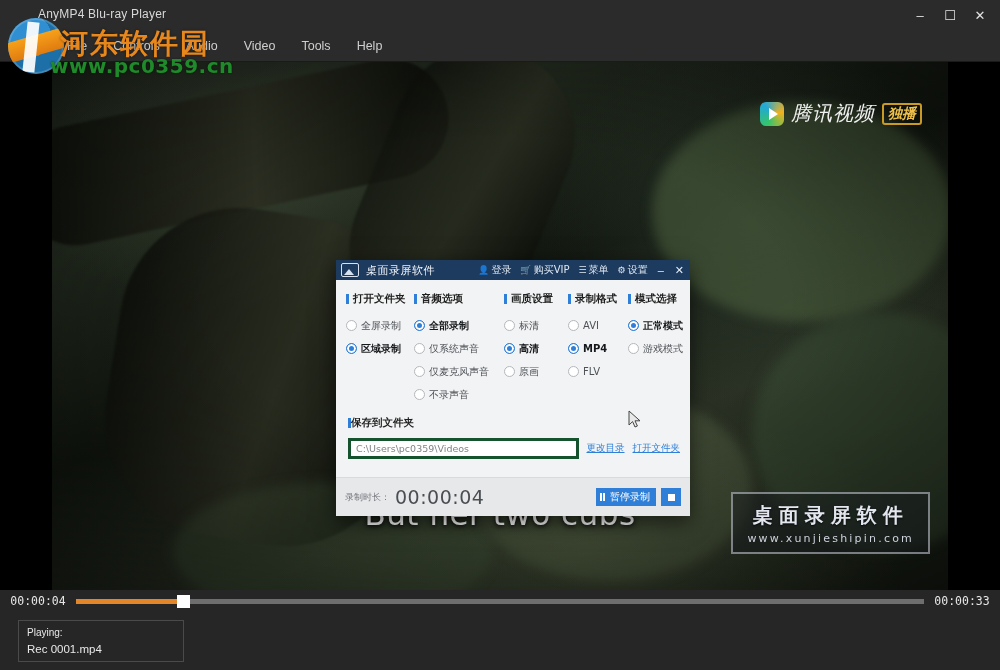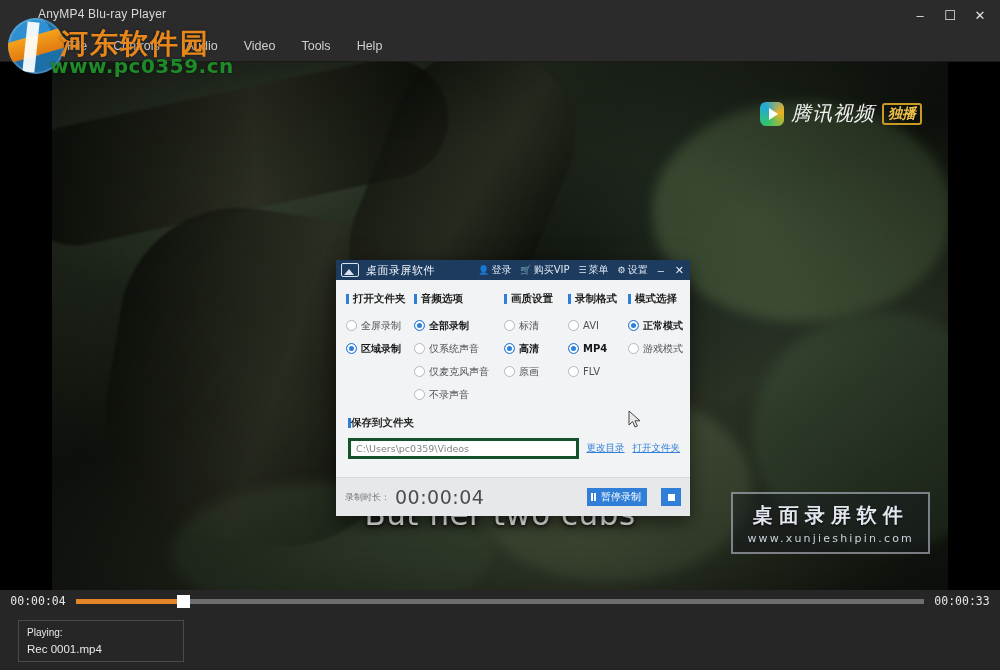--- a/index.html
+++ b/index.html
@@ -115,21 +115,21 @@
   .save-h span{font-size:10.5px;color:#1f1f1f;font-weight:bold;font-family:"DejaVu Sans",sans-serif;}
   .path-row{display:flex;align-items:center;gap:8px;padding:8px 10px 0 12px;}
   .path-box{flex:1;height:15px;background:#fff;border:3px solid #14532d;display:flex;align-items:center;padding:0 5px;}
   .path-box span{font-size:9.5px;color:#7e8287;font-family:"DejaVu Sans",sans-serif;}
   .lnk{font-size:9.5px;color:#2f7fd8;text-decoration:underline;font-family:"DejaVu Sans",sans-serif;cursor:default;}
 
   .rec-foot{position:absolute;left:0;right:0;bottom:0;height:38px;background:#e7e8ea;border-top:1px solid #d8dadd;
             display:flex;align-items:center;padding:0 9px;}
   .dur-lab{font-size:9px;color:#74787d;font-family:"DejaVu Sans",sans-serif;}
   .dur-val{font-size:19px;color:#4a4e53;margin-left:5px;font-family:"DejaVu Sans",sans-serif;letter-spacing:.5px;}
-  .foot-right{margin-left:auto;display:flex;align-items:flex-start;gap:14px;}
+  .foot-right{margin-left:auto;display:flex;align-items:flex-start;gap:5px;}
   .btn-pause{height:18px;background:#2f7fd8;display:flex;align-items:center;gap:5px;padding:0 6px 0 4px;cursor:default;}
   .pz{display:flex;gap:1.5px;}
   .pz i{display:block;width:2px;height:8px;background:#fff;}
   .btn-pause span{font-size:10px;color:#fff;font-family:"DejaVu Sans",sans-serif;}
   .btn-stop{width:20px;height:18px;background:#2f7fd8;display:flex;align-items:center;justify-content:center;cursor:default;}
   .btn-stop i{display:block;width:7px;height:7px;background:#fff;}
 
   .cursor-arrow{position:absolute;left:628px;top:348px;z-index:25;}
 
   

